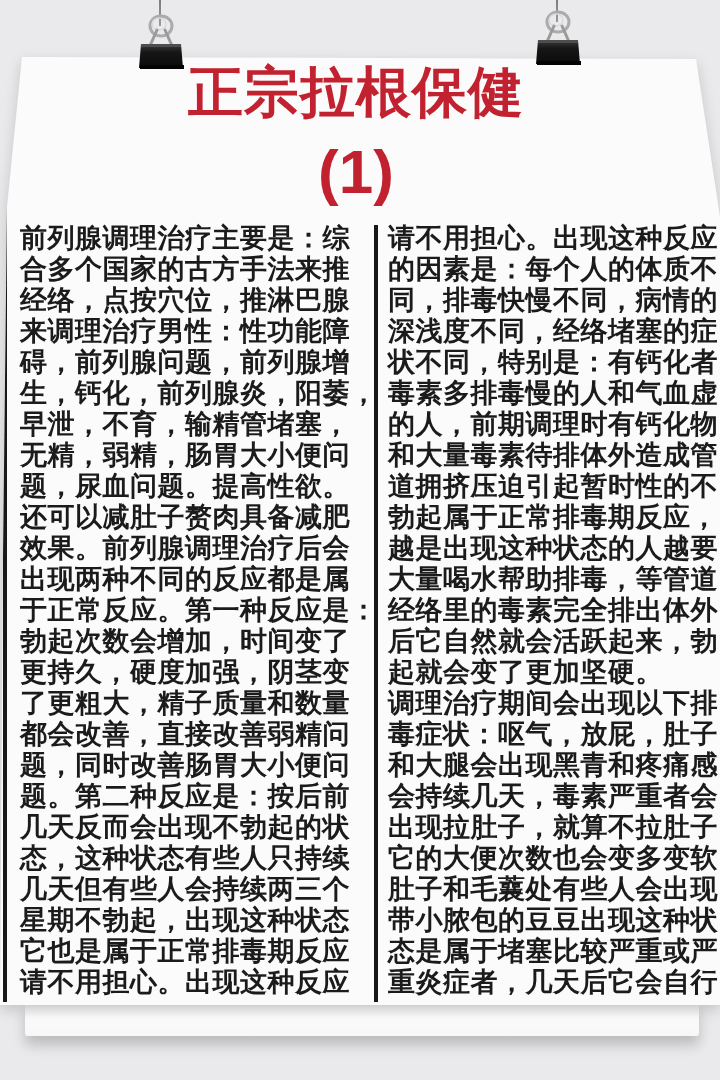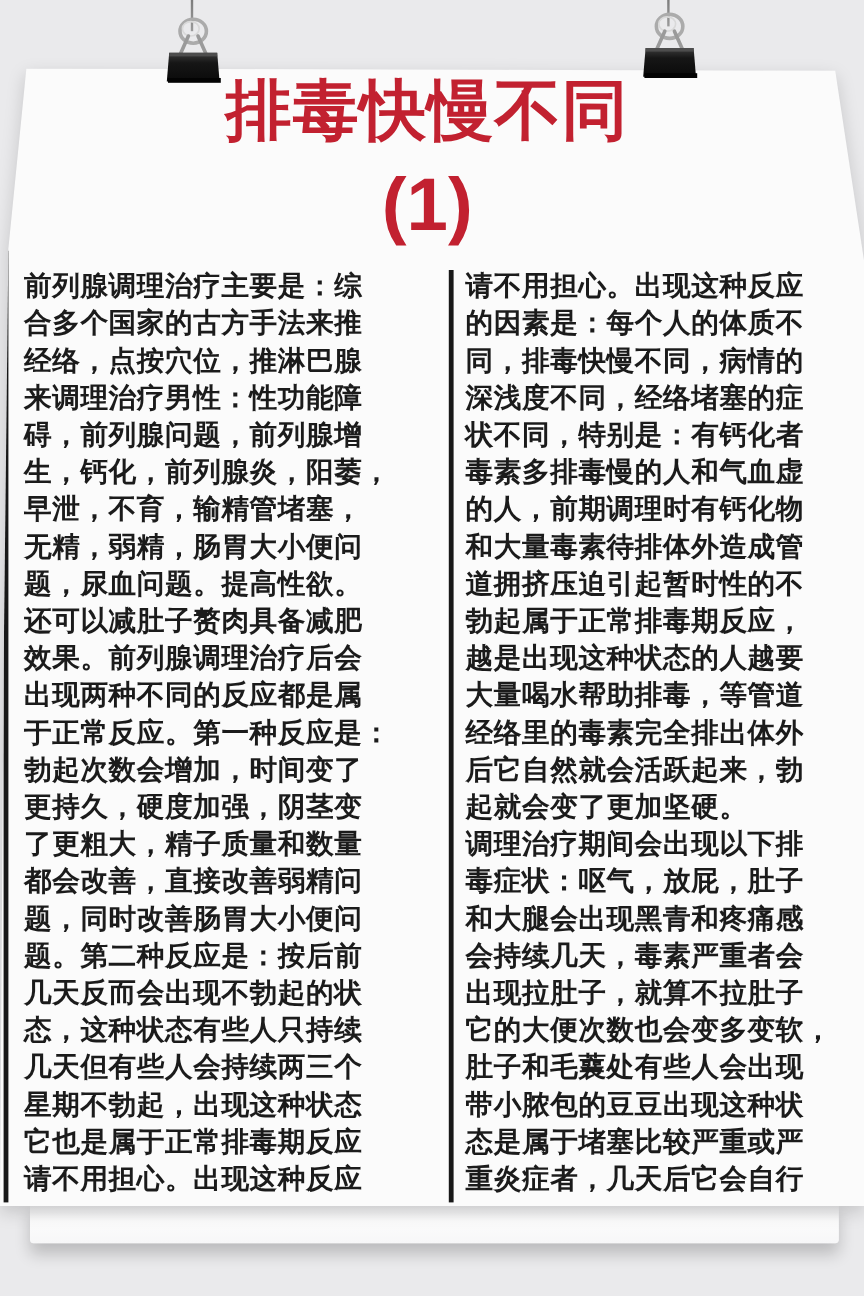--- a/index.html
+++ b/index.html
@@ -59,21 +59,21 @@
   .poster-subtitle{
     position:absolute;left:0;top:84px;width:712px;
     text-align:center;
     color:var(--title-red);
     font-size:62px;font-weight:bold;
     line-height:1.0;
   }
   .column{
     position:absolute;top:166px;
     white-space:pre;
-    font-size:23px;line-height:31px;letter-spacing:0.5px;
+    font-size:27px;line-height:31px;letter-spacing:0.5px;
     font-weight:bold;color:var(--text-black);
   }
   .column.left{left:20px;width:344px;}
   .column.right{left:388px;width:330px;}
   .divider-vertical{
     position:absolute;left:374px;top:168px;width:4px;height:777px;
     background:#181818;
   }
   .edge-line-left{
     position:absolute;left:3px;top:152px;width:4px;height:793px;
@@ -85,21 +85,21 @@
 
 <div class="stage">
 
   <div class="string left"></div>
   <div class="string right"></div>
 
   <div class="bottom-sheet"></div>
 
   <div class="poster-wrap">
     <div class="poster">
-      <div class="poster-title">排毒快慢不同</div>
+      <div class="poster-title">正宗拉根保健</div>
       <div class="poster-subtitle">(1)</div>
       <div class="edge-line-left"></div>
       <div class="column left">前列腺调理治疗主要是：综
 合多个国家的古方手法来推
 经络，点按穴位，推淋巴腺
 来调理治疗男性：性功能障
 碍，前列腺问题，前列腺增
 生，钙化，前列腺炎，阳萎，
 早泄，不育，输精管堵塞，
 无精，弱精，肠胃大小便问

